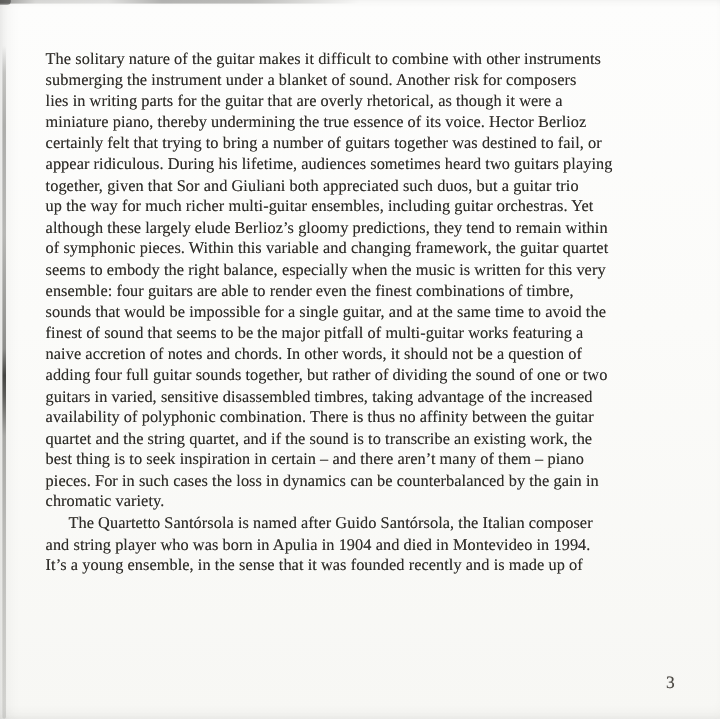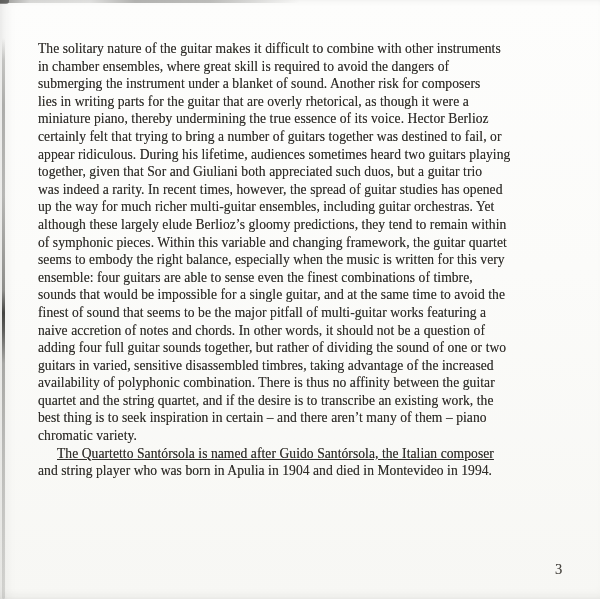--- a/index.html
+++ b/index.html
@@ -79,21 +79,20 @@
     line-height: 17.6px;
     letter-spacing: 0.05px;
     text-shadow: 0 0 0.5px rgba(48,46,42,0.55);
   }
   .line {
     height: 17.6px;
     white-space: nowrap;
   }
   .line.indent-first {
     padding-left: 19px;
-    text-decoration: underline;
   }
   .page-number {
     position: absolute;
     left: 555px;
     top: 560px;
     font-size: 14.5px;
     line-height: 18px;
     color: var(--ink-light, #4a4742);
     text-shadow: 0 0 0.6px rgba(74,71,66,0.5);
   }
@@ -102,43 +101,43 @@
 <body>
 
 <div class="page">
   <div class="scan-edge-top"></div>
   <div class="scan-corner-mark"></div>
   <div class="scan-edge-left"></div>
 
   <div class="text-block">
       <div class="para">
         <div class="line">The solitary nature of the guitar makes it difficult to combine with other instruments</div>
-        <div class="line">in chamber ensembles, where great skill is required to avoid the dangers of</div>
         <div class="line">submerging the instrument under a blanket of sound. Another risk for composers</div>
         <div class="line">lies in writing parts for the guitar that are overly rhetorical, as though it were a</div>
         <div class="line">miniature piano, thereby undermining the true essence of its voice. Hector Berlioz</div>
         <div class="line">certainly felt that trying to bring a number of guitars together was destined to fail, or</div>
         <div class="line">appear ridiculous. During his lifetime, audiences sometimes heard two guitars playing</div>
         <div class="line">together, given that Sor and Giuliani both appreciated such duos, but a guitar trio</div>
-        <div class="line">was indeed a rarity. In recent times, however, the spread of guitar studies has opened</div>
         <div class="line">up the way for much richer multi-guitar ensembles, including guitar orchestras. Yet</div>
         <div class="line">although these largely elude Berlioz’s gloomy predictions, they tend to remain within</div>
         <div class="line">of symphonic pieces. Within this variable and changing framework, the guitar quartet</div>
         <div class="line">seems to embody the right balance, especially when the music is written for this very</div>
-        <div class="line">ensemble: four guitars are able to sense even the finest combinations of timbre,</div>
+        <div class="line">ensemble: four guitars are able to render even the finest combinations of timbre,</div>
         <div class="line">sounds that would be impossible for a single guitar, and at the same time to avoid the</div>
         <div class="line">finest of sound that seems to be the major pitfall of multi-guitar works featuring a</div>
         <div class="line">naive accretion of notes and chords. In other words, it should not be a question of</div>
         <div class="line">adding four full guitar sounds together, but rather of dividing the sound of one or two</div>
         <div class="line">guitars in varied, sensitive disassembled timbres, taking advantage of the increased</div>
         <div class="line">availability of polyphonic combination. There is thus no affinity between the guitar</div>
-        <div class="line">quartet and the string quartet, and if the desire is to transcribe an existing work, the</div>
+        <div class="line">quartet and the string quartet, and if the sound is to transcribe an existing work, the</div>
         <div class="line">best thing is to seek inspiration in certain – and there aren’t many of them – piano</div>
+        <div class="line">pieces. For in such cases the loss in dynamics can be counterbalanced by the gain in</div>
         <div class="line">chromatic variety.</div>
       </div>
       <div class="para">
         <div class="line indent-first">The Quartetto Santórsola is named after Guido Santórsola, the Italian composer</div>
         <div class="line">and string player who was born in Apulia in 1904 and died in Montevideo in 1994.</div>
+        <div class="line">It’s a young ensemble, in the sense that it was founded recently and is made up of</div>
       </div>
     </div>
 
   <div class="page-number">3</div>
 </div>
 
 </body></html>

